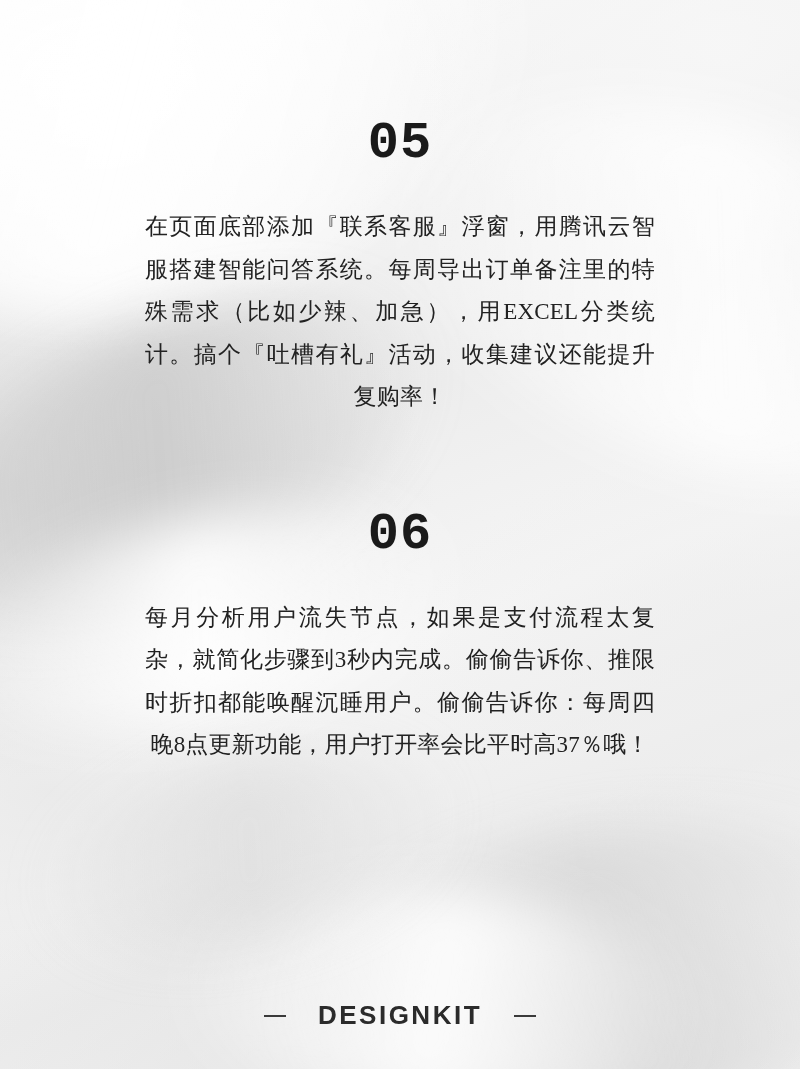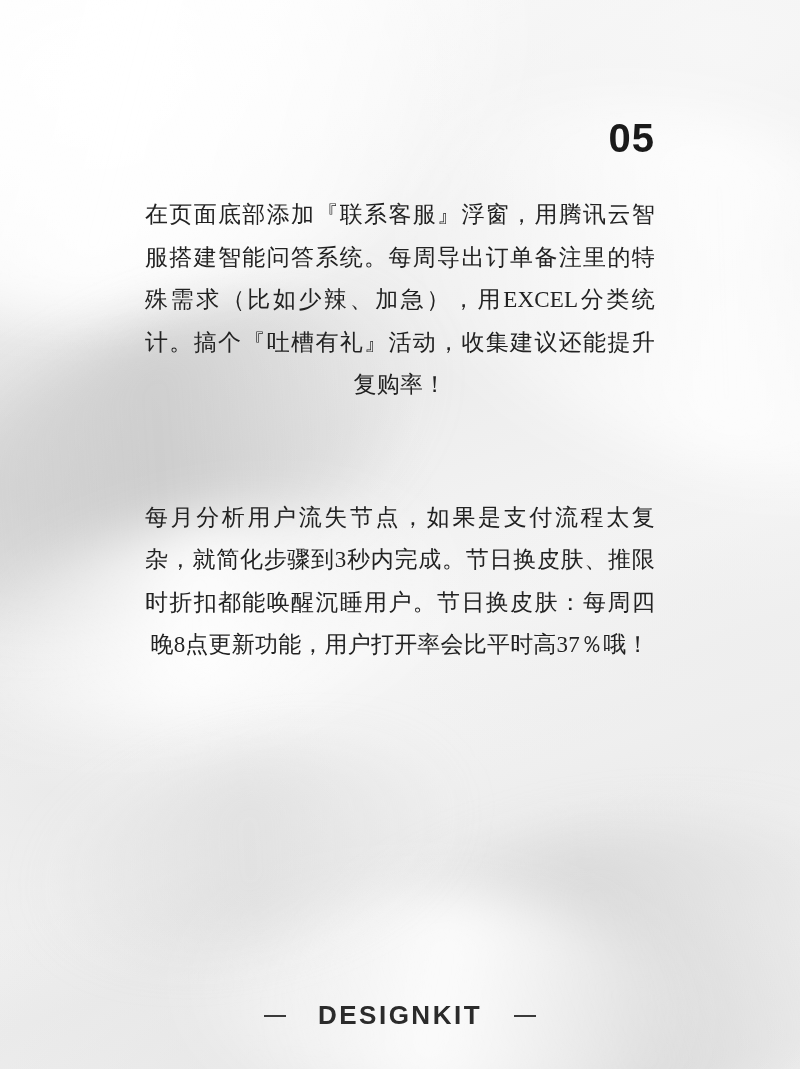--- a/index.html
+++ b/index.html
@@ -86,28 +86,27 @@
     box-sizing: border-box;
   }
 
   .section {
     text-align: center;
   }
   .section-05 { padding-top: 118px; }
   .section-06 { padding-top: 90px; }
 
   .number {
-    font-family: Liberation Sans, sans-serif;
-    font-size: 40px;
+    font-family: Liberation Mono, monospace;
+    font-size: 52px;
     font-weight: 700;
     color: #1a1a1a;
     letter-spacing: 1px;
     line-height: 1;
     margin: 0 0 36px 0;
-    text-align: right;
   }
 
   .body-text {
     font-family: Liberation Serif, serif;
     font-size: 23px;
     line-height: 1.85;
     color: #222222;
     text-align: justify;
     text-align-last: center;
     letter-spacing: 0.2px;
@@ -153,21 +152,22 @@
   <div class="silk silk-g"></div>
 
   <div class="content">
 
     <div class="section section-05">
       <div class="number">05</div>
       <p class="body-text">在页面底部添加『联系客服』浮窗，用腾讯云智服搭建智能问答系统。每周导出订单备注里的特殊需求（比如少辣、加急），用EXCEL分类统计。搞个『吐槽有礼』活动，收集建议还能提升复购率！</p>
     </div>
 
     <div class="section section-06">
-      <p class="body-text">每月分析用户流失节点，如果是支付流程太复杂，就简化步骤到3秒内完成。节日换皮肤、推限时折扣都能唤醒沉睡用户。节日换皮肤：每周四晚8点更新功能，用户打开率会比平时高37％哦！</p>
+      <div class="number">06</div>
+      <p class="body-text">每月分析用户流失节点，如果是支付流程太复杂，就简化步骤到3秒内完成。偷偷告诉你、推限时折扣都能唤醒沉睡用户。偷偷告诉你：每周四晚8点更新功能，用户打开率会比平时高37％哦！</p>
     </div>
 
   </div>
 
   <div class="footer">
     <span class="footer-dash"></span>
     <span class="footer-brand">DESIGNKIT</span>
     <span class="footer-dash"></span>
   </div>
 

